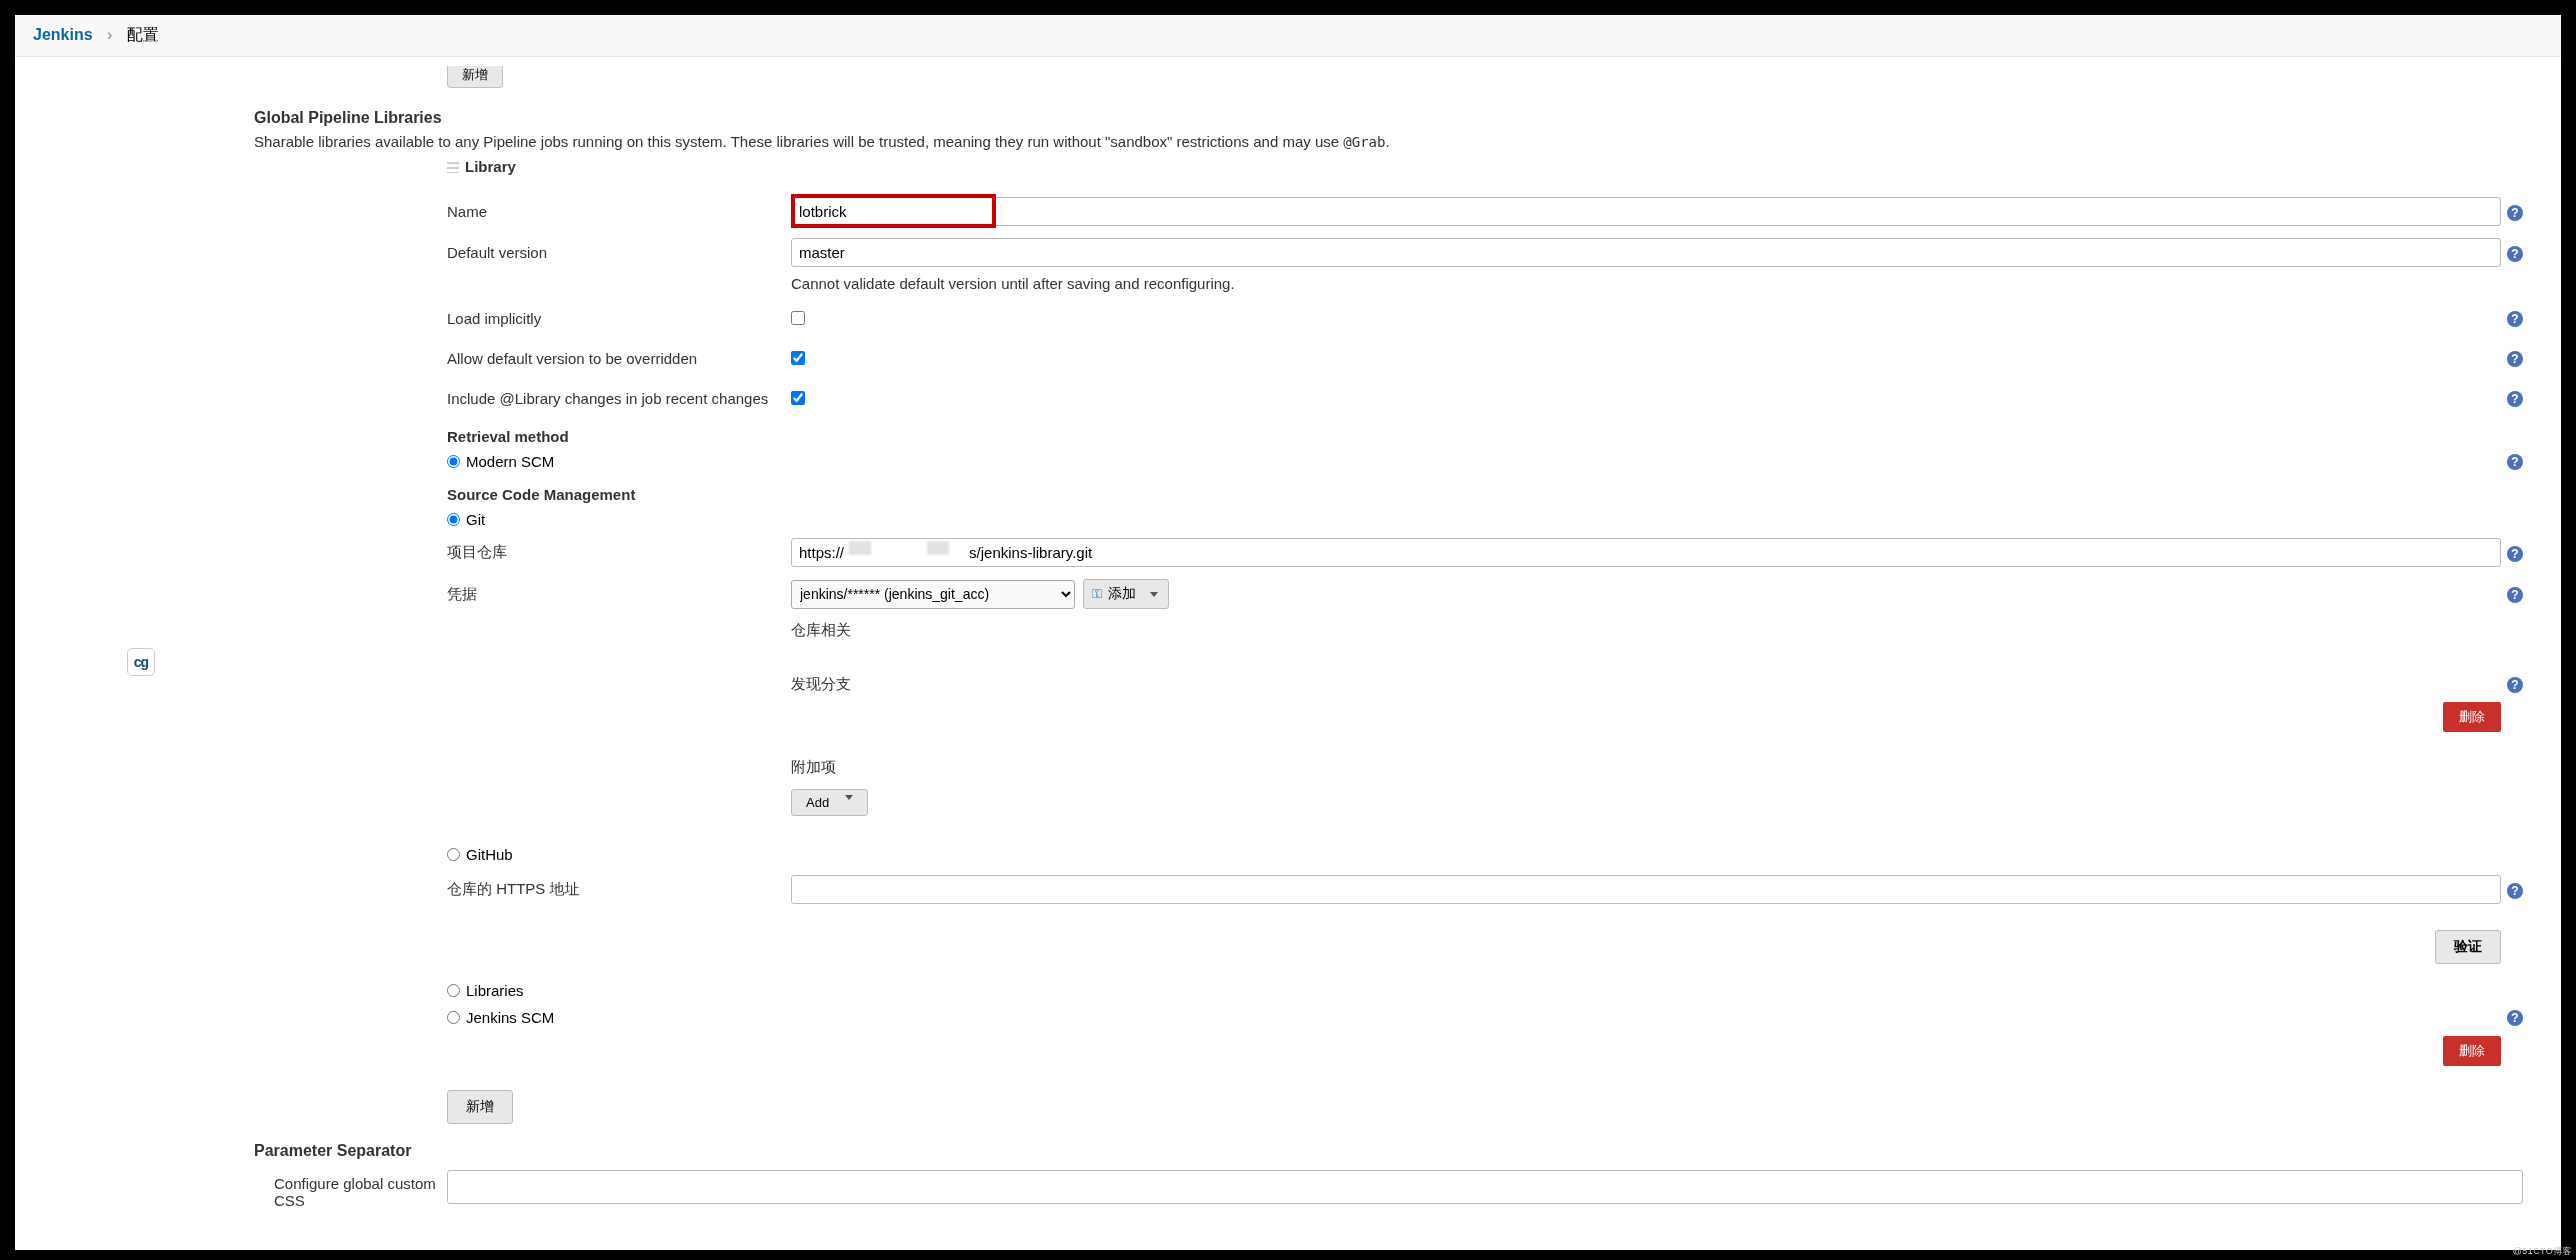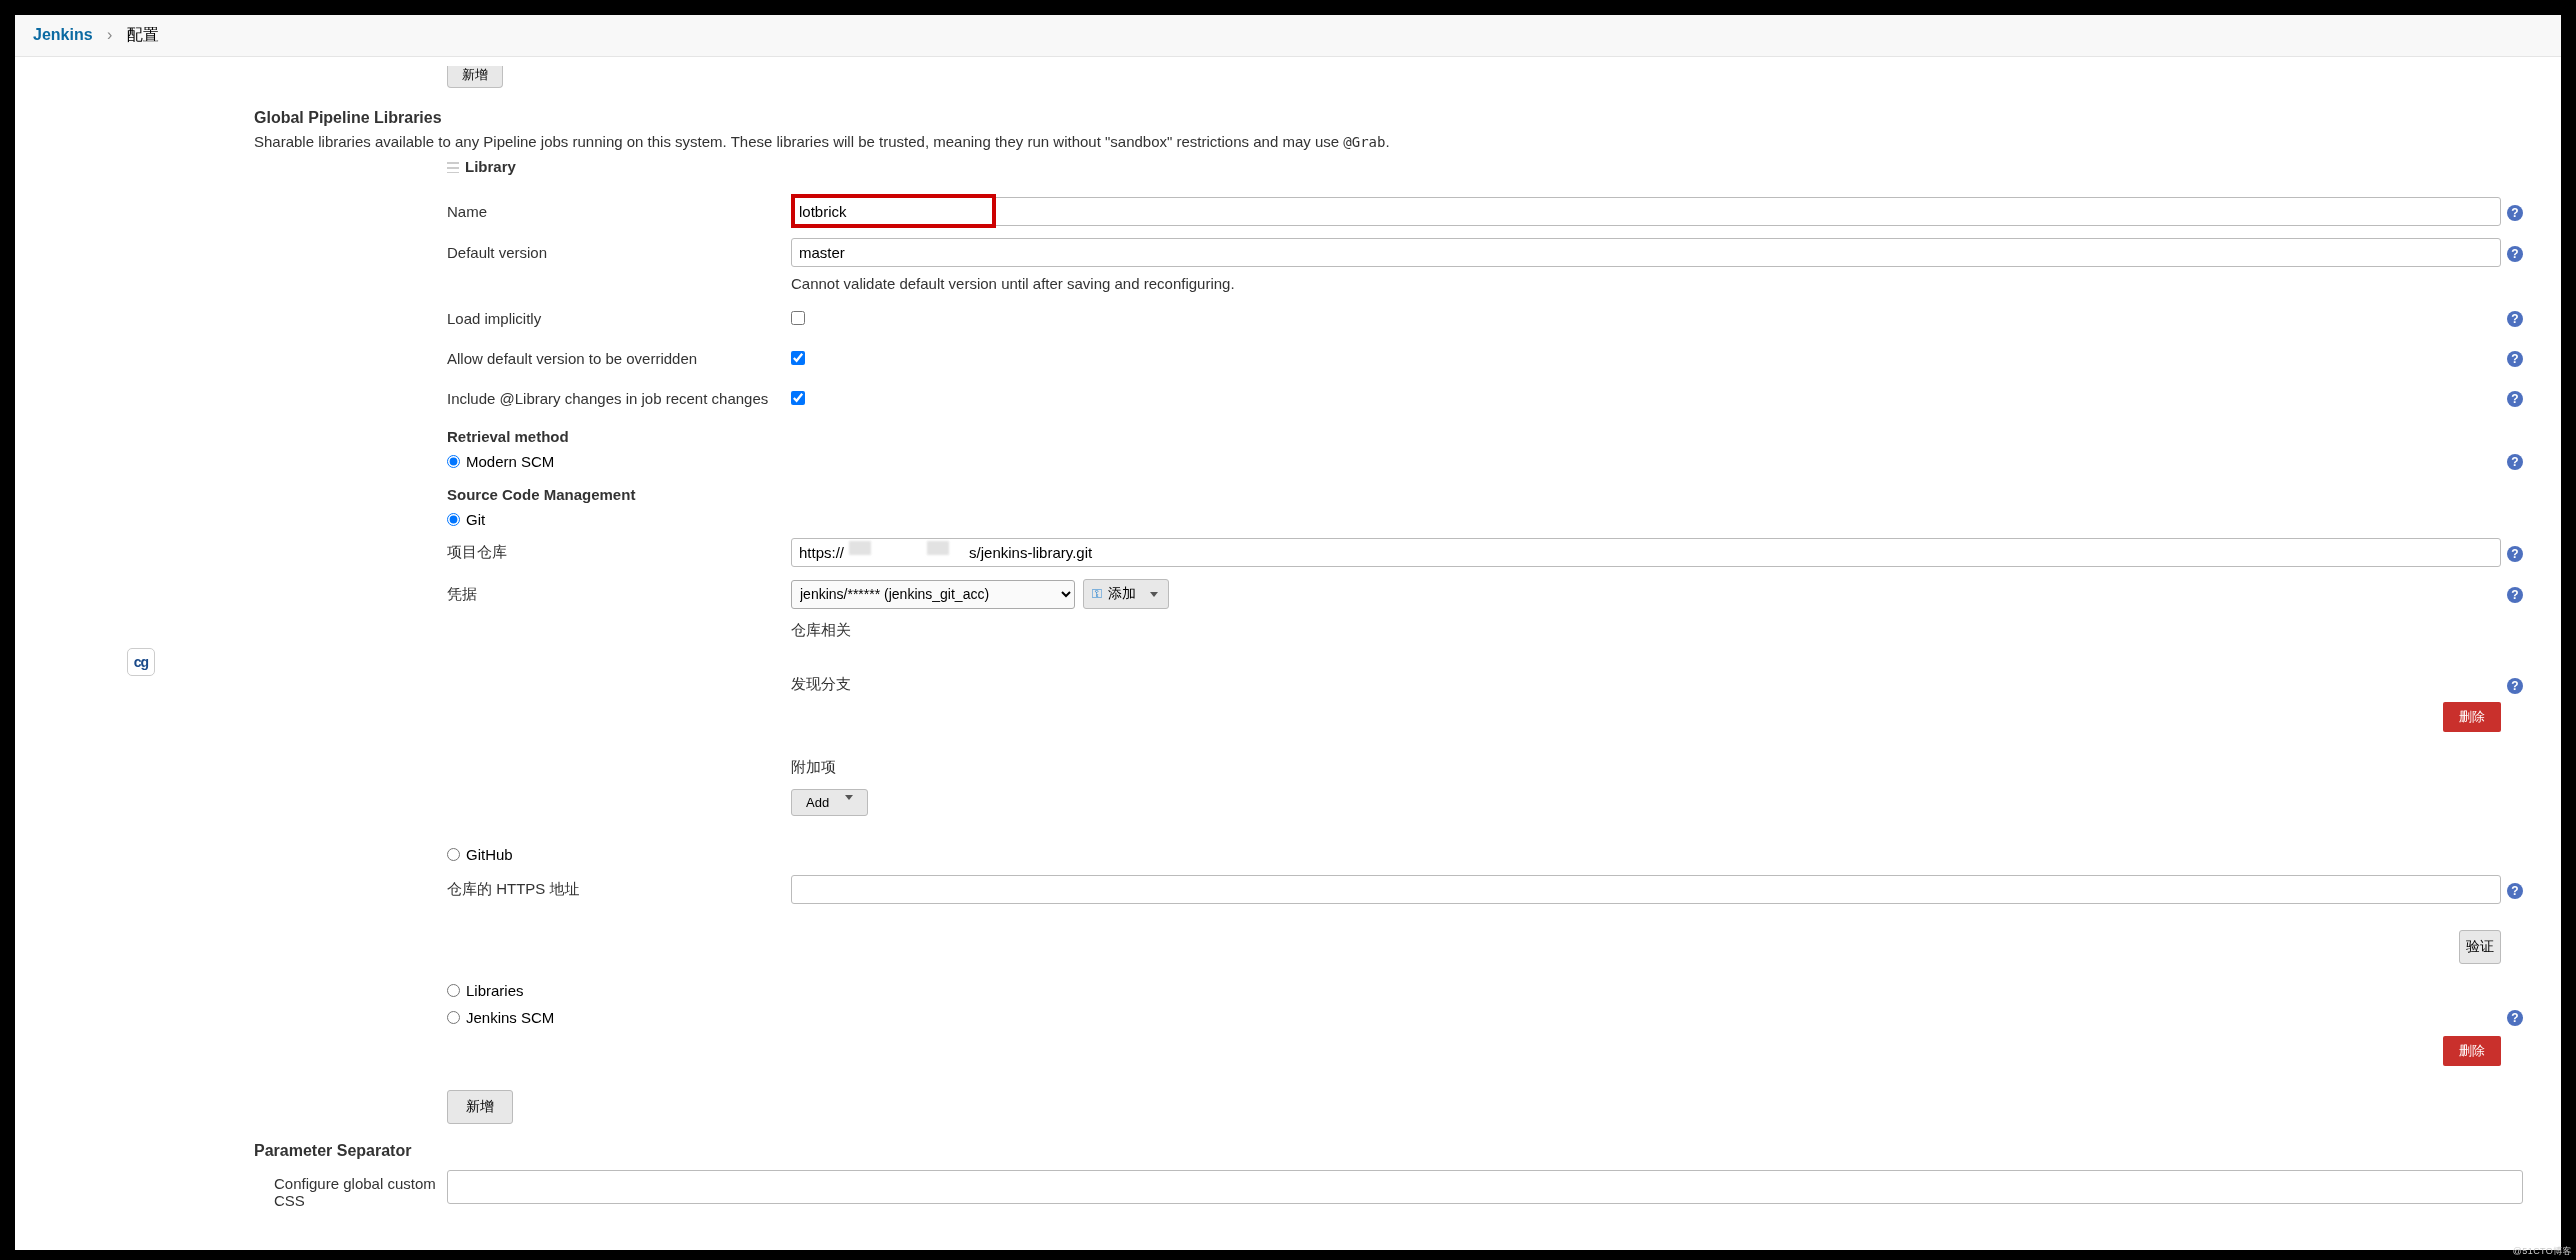--- a/index.html
+++ b/index.html
@@ -35,31 +35,31 @@
     .sec-sub { font-weight: bold; font-size: 15px; margin: 16px 0 8px 0; color: #333; }
     .radio-row { display: flex; align-items: center; margin-bottom: 10px; font-size: 15px; }
     .radio-row input { margin-right: 6px; }
     .radio-row label { flex: 1; }
     .select-cred { border: 1px solid #aaa; border-radius: 3px; background: #fafafa; padding: 3px 4px; font-size: 14px; width: 284px; height: 29px; }
     .btn-add-cred { border: 1px solid #bbb; background: #e8e8e8; border-radius: 3px; padding: 5px 10px 5px 8px; font-size: 14px; cursor: pointer; margin-left: 8px; display: inline-flex; align-items: center; gap: 6px; }
     .key-ico { color: #1a7dd0; font-size: 13px; }
     .caret-down { display:inline-block; width:0; height:0; border-left:4px solid transparent; border-right:4px solid transparent; border-top:5px solid #555; margin-left:8px; }
     .behavior-block { margin: 6px 0 0 344px; }
     .behavior-block .beh-label { font-size: 15px; margin-bottom: 35px; color: #333; }
-    .discover-row { display: flex; align-items: flex-end; margin-bottom:8px; }
+    .discover-row { display: flex; align-items: flex-start; margin-bottom:8px; }
     .discover-row .dl { flex:1; font-size: 15px; color:#333; }
     .discover-row .help { width:22px; text-align:right; }
     .btn-del { margin-left: auto; background: #c9302c; color: #fff; border: none; border-radius: 2px; padding: 6px 16px; font-size: 13px; cursor: pointer; }
     .del-row { display:flex; justify-content:flex-end; margin: 6px 0 26px 0; padding-right: 22px; }
     .attach-label { font-size: 15px; margin-bottom: 12px; color:#333; }
     .btn-add-small { border: 1px solid #bbb; background: #e8e8e8; border-radius: 3px; padding: 5px 14px; font-size: 13px; cursor: pointer; display: inline-flex; align-items: flex-start; gap: 8px; }
     .github-row { display: flex; align-items: center; margin-top: 30px; margin-bottom: 12px; font-size: 15px; }
     .github-row input[type=radio] { margin-right: 6px; }
     .verify-row { display: flex; justify-content: flex-end; margin-top: 26px; padding-right: 22px; }
-    .btn-verify { border: 1px solid #bbb; background: #e8e8e8; border-radius: 3px; padding: 7px 6px; font-size: 14px; cursor: pointer; }
+    .btn-verify { border: 1px solid #bbb; background: #e8e8e8; border-radius: 3px; padding: 7px 18px; font-size: 14px; cursor: pointer; font-weight: bold; }
     .btn-new { border: 1px solid #bbb; background: #e8e8e8; border-radius: 3px; padding: 7px 18px; font-size: 14px; cursor: pointer; margin-top: 24px; }
     .param-sep-title { font-weight: bold; font-size: 16px; margin: 18px 0 10px 221px; color:#333; }
     .css-row { display:flex; align-items:flex-start; margin-left: 221px; margin-right:20px; gap: 0px; }
     .css-row .css-label { width: 193px; padding-top:5px; font-size: 15px; color:#333; flex-shrink:0; padding-left: 20px; }
     .css-row textarea { flex: 1; border: 1px solid #bbb; border-radius: 3px; height: 34px; padding: 5px; font-size: 15px; font-family: inherit; resize: none; overflow:hidden; }
     .watermark { position: absolute; bottom: 2px; right: 4px; font-size: 9px; color: #ccc; letter-spacing: 0.4px; }
     .repo-wrap { position: relative; width: 100%; }
     .repo-blur-a { position:absolute; left: 58px; top: 3px; width: 22px; height: 14px; background: #ddd; filter: blur(1px); opacity:0.85; }
     .repo-blur-b { position:absolute; left: 136px; top: 3px; width: 22px; height: 14px; background: #ddd; filter: blur(1px); opacity:0.85; }
   </style>

